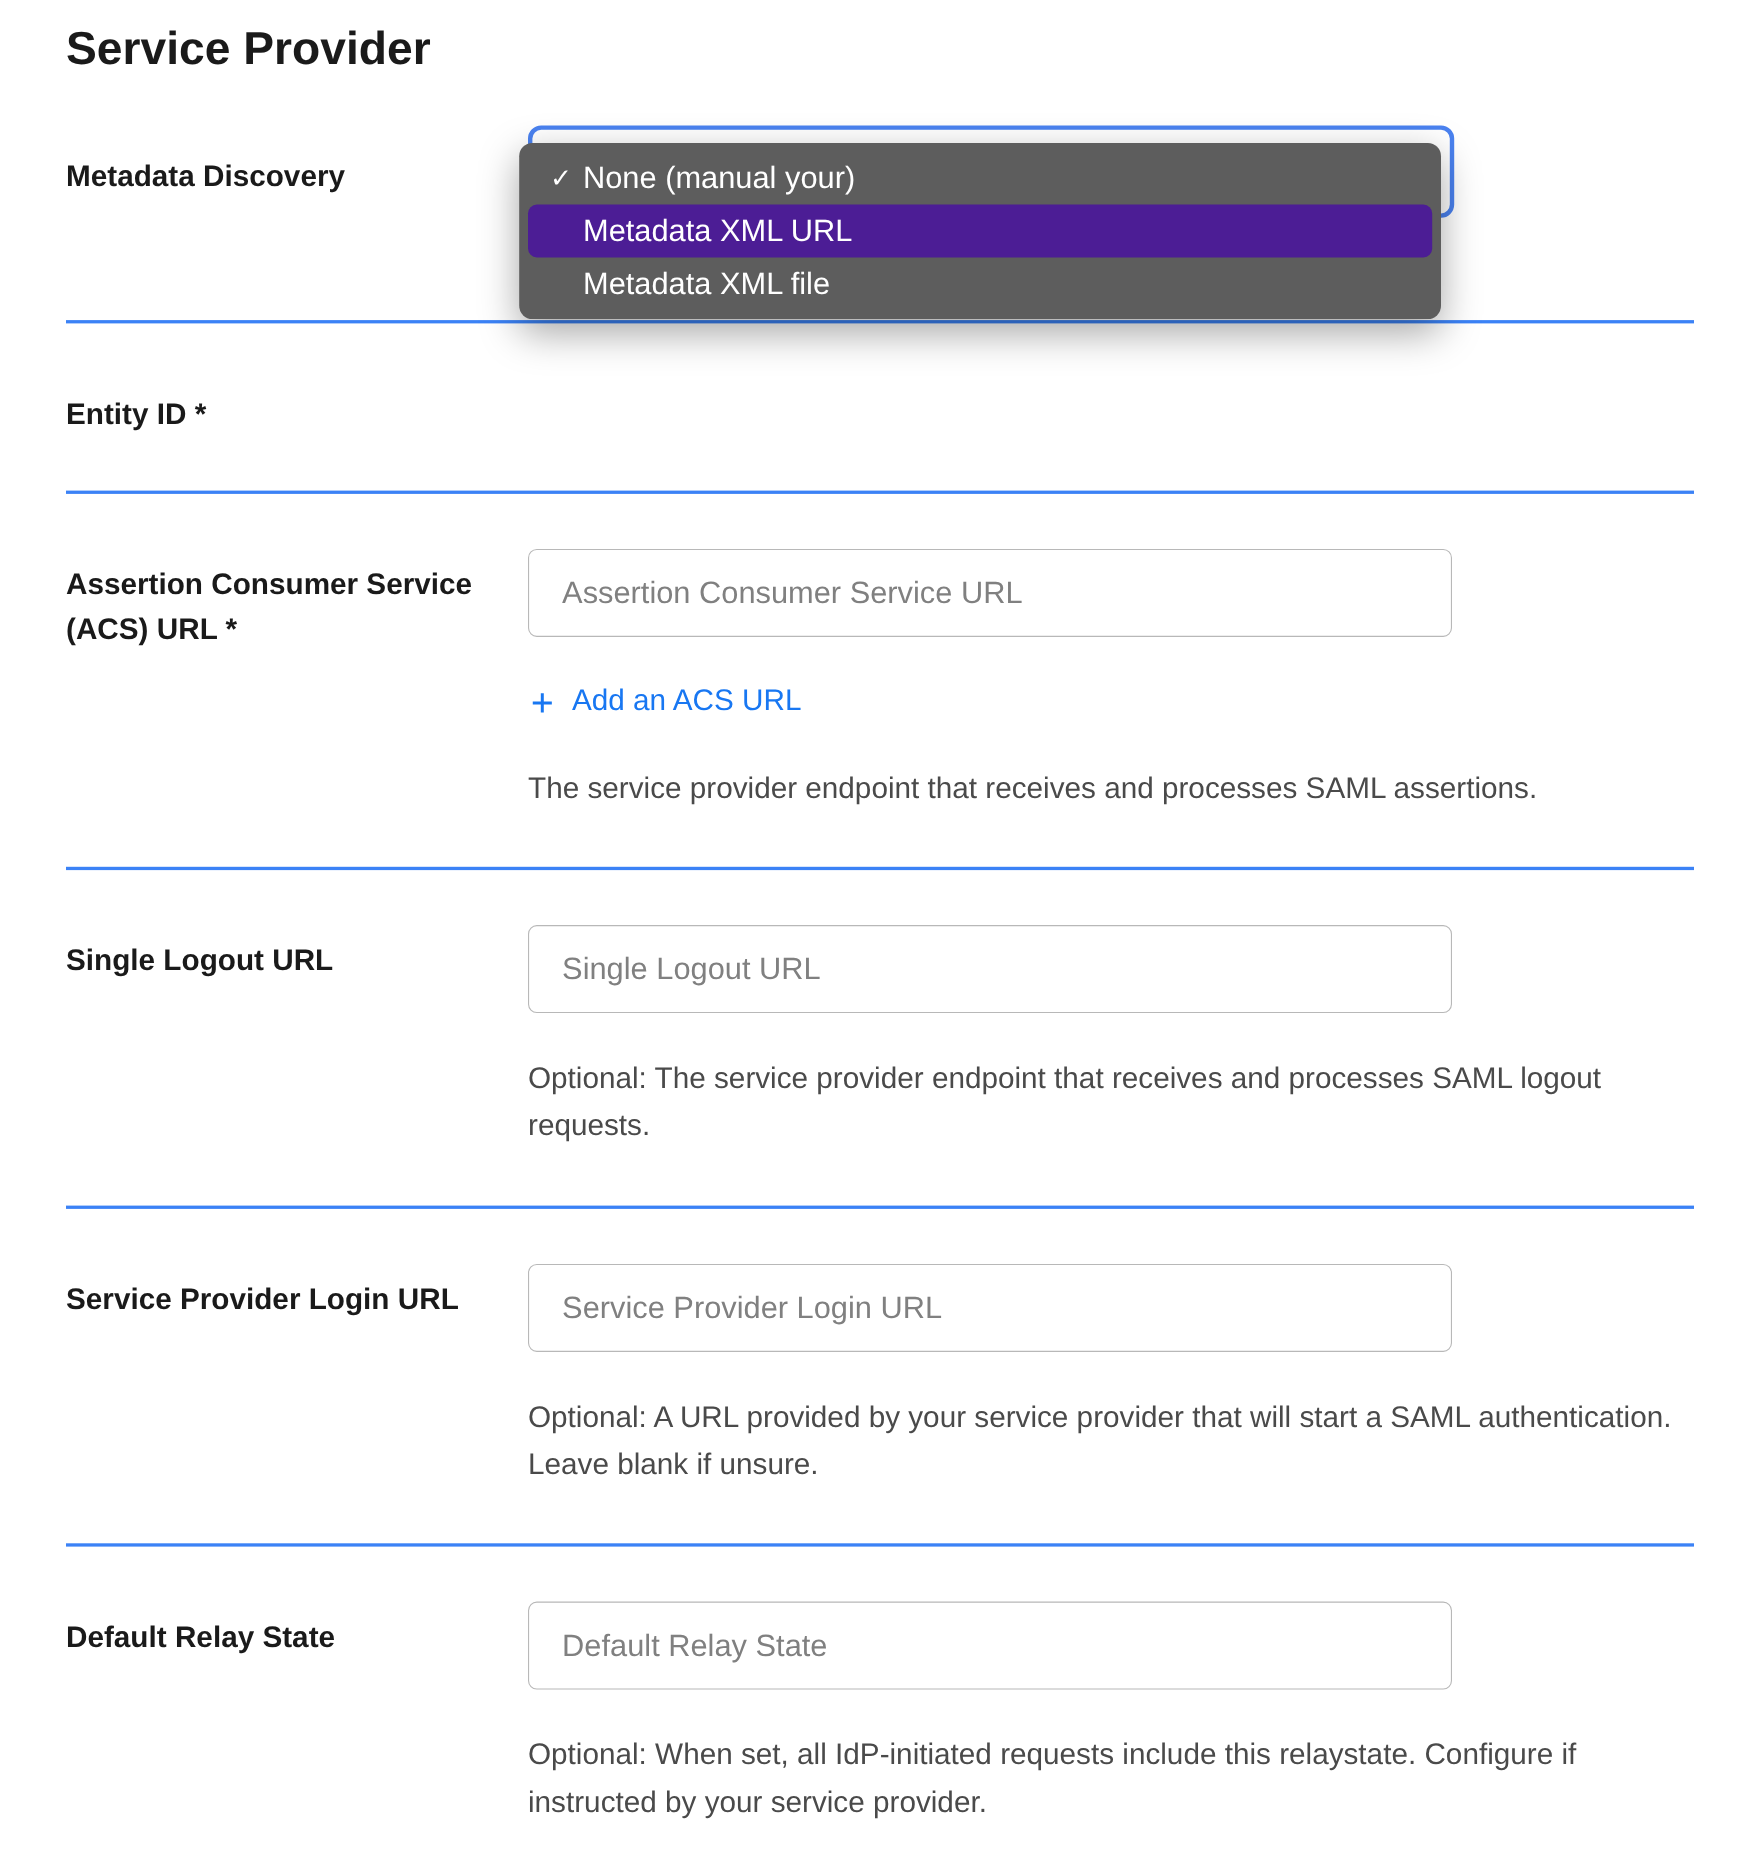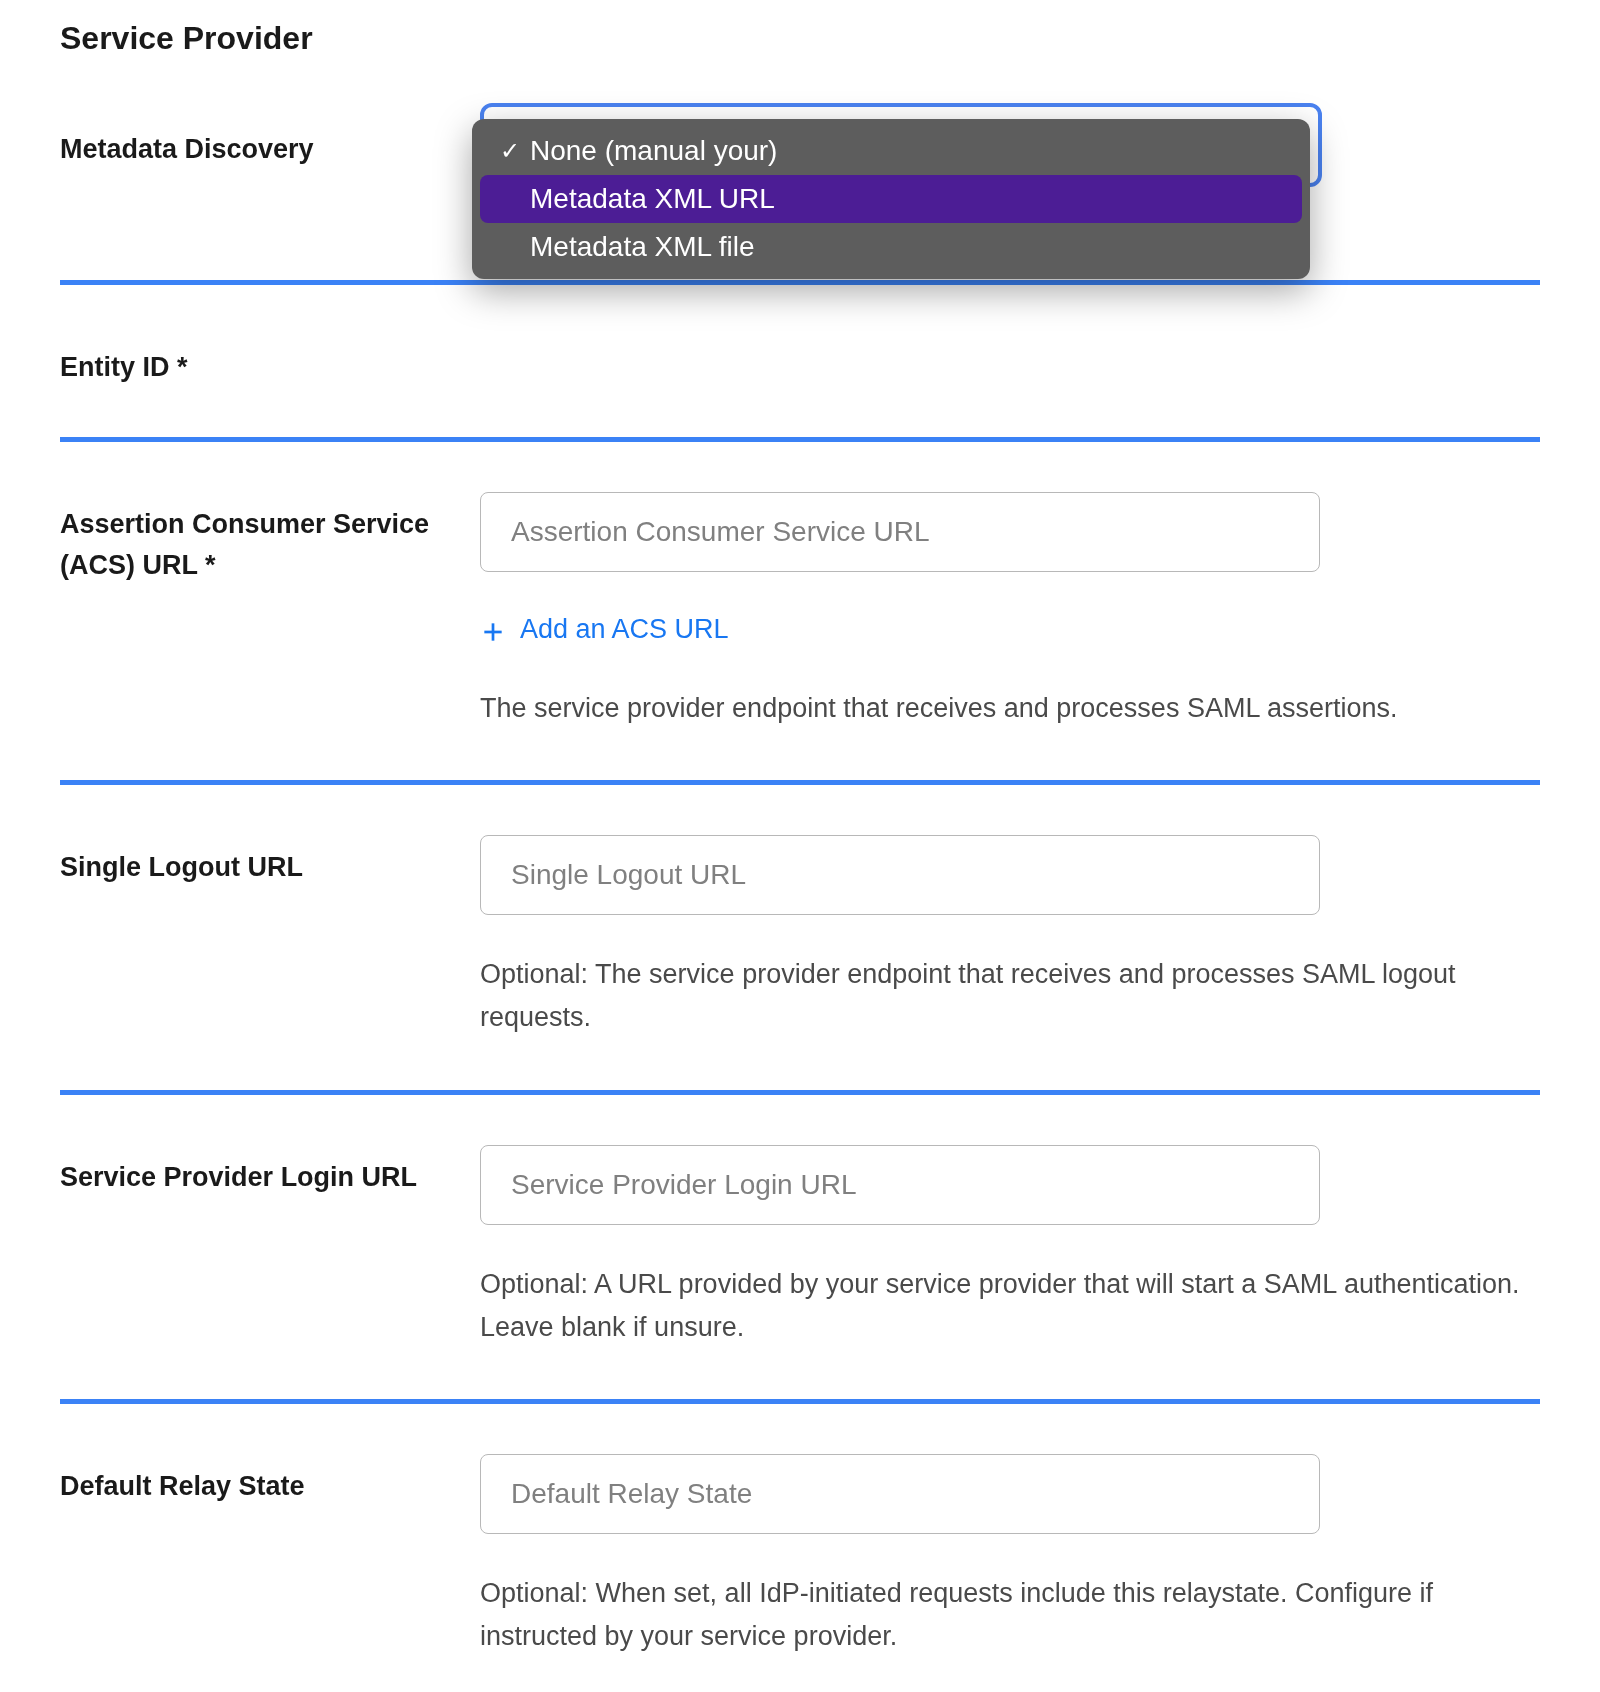--- a/index.html
+++ b/index.html
@@ -9,33 +9,33 @@
     }
     body {
       font-family: -apple-system, BlinkMacSystemFont, "Segoe UI", Helvetica, Arial, sans-serif;
       background: #ffffff;
       color: #1a1a1a;
       width: 1600px;
       height: 1692px;
       padding: 20px 60px;
     }
     .page-title {
-      font-size: 32px;
+      font-size: 42px;
       font-weight: 700;
       color: #1a1a1a;
       margin-bottom: 60px;
     }
     .form-section {
       position: relative;
     }
     .form-row {
       display: flex;
       align-items: flex-start;
       padding: 50px 0;
-      border-bottom: 5px solid #3b82f6;
+      border-bottom: 3px solid #3b82f6;
     }
     .form-row.first {
       padding-top: 0;
       padding-bottom: 110px;
     }
     .form-label {
       width: 420px;
       flex-shrink: 0;
       font-size: 27px;
       font-weight: 600;

